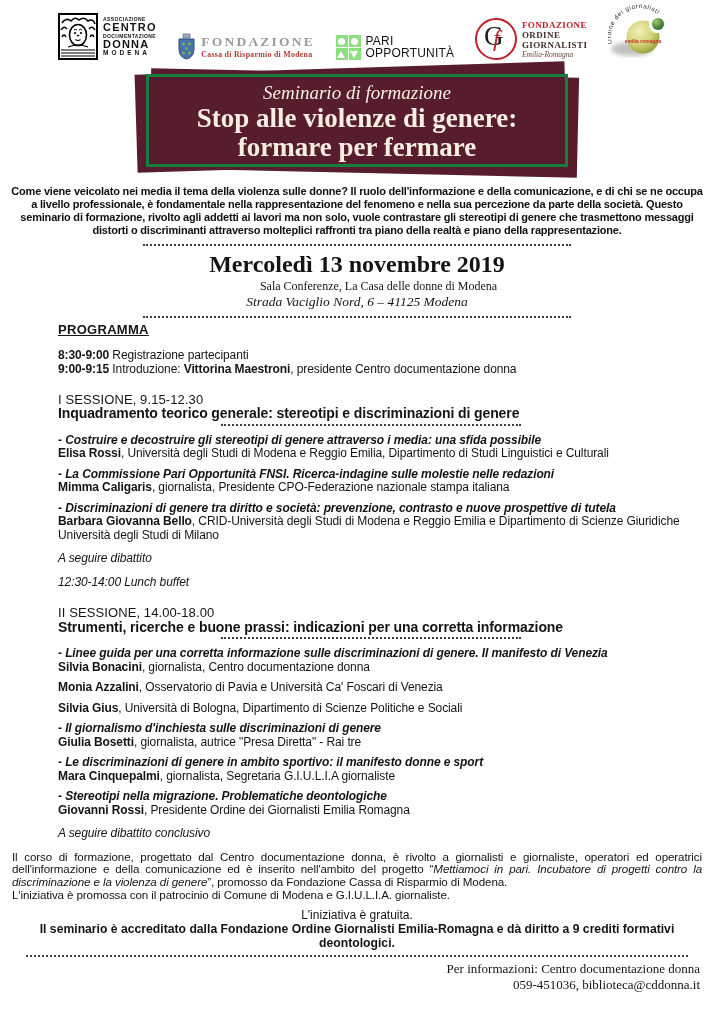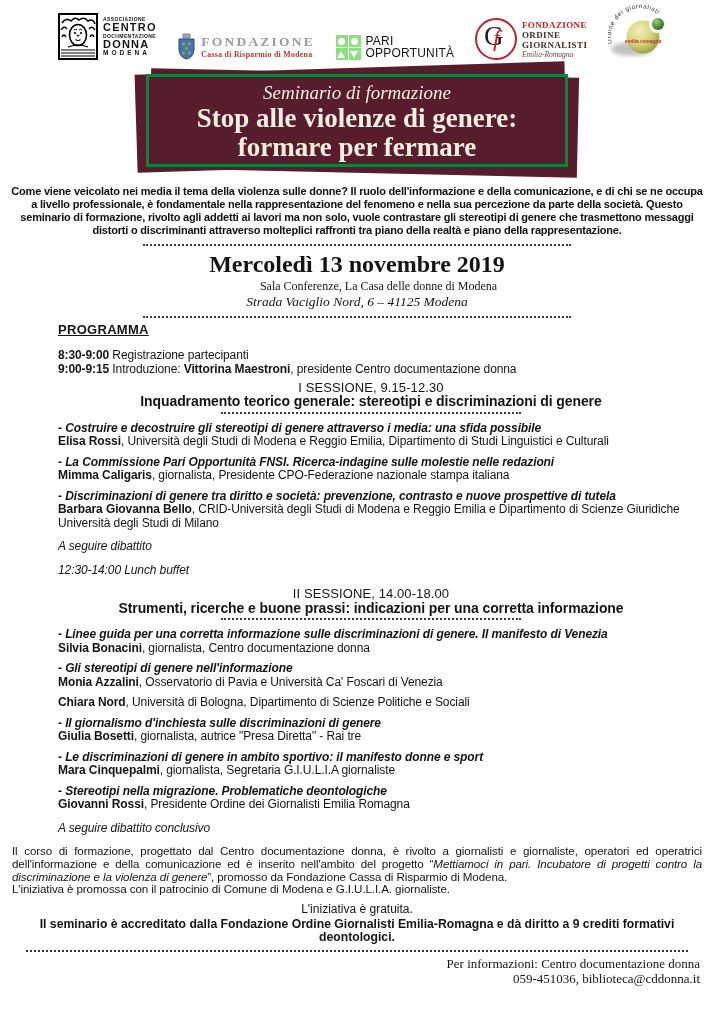--- a/index.html
+++ b/index.html
@@ -55,21 +55,21 @@
   .date{font-weight:bold;font-size:24px;line-height:26px;}
   .venue{font-size:12px;line-height:15px;margin-top:2px;padding-left:43px;}
   .address{font-style:italic;font-size:13.5px;line-height:15px;}
 
   
   .program{padding:0 30px 0 58px;font-size:12px;line-height:13.5px;letter-spacing:-.1px;}
   .prog-heading{font-weight:bold;font-size:13px;text-decoration:underline;letter-spacing:.3px;margin:4px 0 11px;}
   .sched-line{line-height:14px;}
   .b{font-weight:bold;}
   .i{font-style:italic;}
-  .session-head{text-align:center;margin-top:5px;}
+  .session-head{margin-top:17px;}
   .sess-line1{font-size:13px;letter-spacing:.1px;}
   .sess-line2{font-weight:bold;font-size:14px;margin-top:1px;}
   .session-head .dotline{margin-top:3px;margin-bottom:8px;}
   .item{margin-bottom:7px;}
   .item-title{font-weight:bold;font-style:italic;}
   .note{font-style:italic;margin:10px 0;}
 
   
   .footer{padding:0 12px;}
   .footer-para{margin-top:7px;text-align:justify;font-size:11.6px;line-height:12.8px;letter-spacing:-.1px;}
@@ -239,25 +239,24 @@
       <div class="sess-line1">II SESSIONE, 14.00-18.00</div>
       <div class="sess-line2">Strumenti, ricerche e buone prassi: indicazioni per una corretta informazione</div>
       <div class="dotline w48 center"></div>
     </div>
 
     <div class="item">
       <div class="item-title">- Linee guida per una corretta informazione sulle discriminazioni di genere. Il manifesto di Venezia</div>
       <div class="item-speaker"><span class="b">Silvia Bonacini</span><span>, giornalista, Centro documentazione donna</span></div>
     </div>
     <div class="item">
-      <div class="item-title">- Gli stereotipi di genere nell'informazione</div>
       <div class="item-speaker"><span class="b">Monia Azzalini</span><span>, Osservatorio di Pavia e Università Ca' Foscari di Venezia</span></div>
     </div>
     <div class="item">
-      <div class="item-speaker"><span class="b">Chiara Nord</span><span>, Università di Bologna, Dipartimento di Scienze Politiche e Sociali</span></div>
+      <div class="item-speaker"><span class="b">Silvia Gius</span><span>, Università di Bologna, Dipartimento di Scienze Politiche e Sociali</span></div>
     </div>
     <div class="item">
       <div class="item-title">- Il giornalismo d'inchiesta sulle discriminazioni di genere</div>
       <div class="item-speaker"><span class="b">Giulia Bosetti</span><span>, giornalista, autrice "Presa Diretta" - Rai tre</span></div>
     </div>
     <div class="item">
       <div class="item-title">- Le discriminazioni di genere in ambito sportivo: il manifesto donne e sport</div>
       <div class="item-speaker"><span class="b">Mara Cinquepalmi</span><span>, giornalista, Segretaria G.I.U.L.I.A giornaliste</span></div>
     </div>
     <div class="item">

